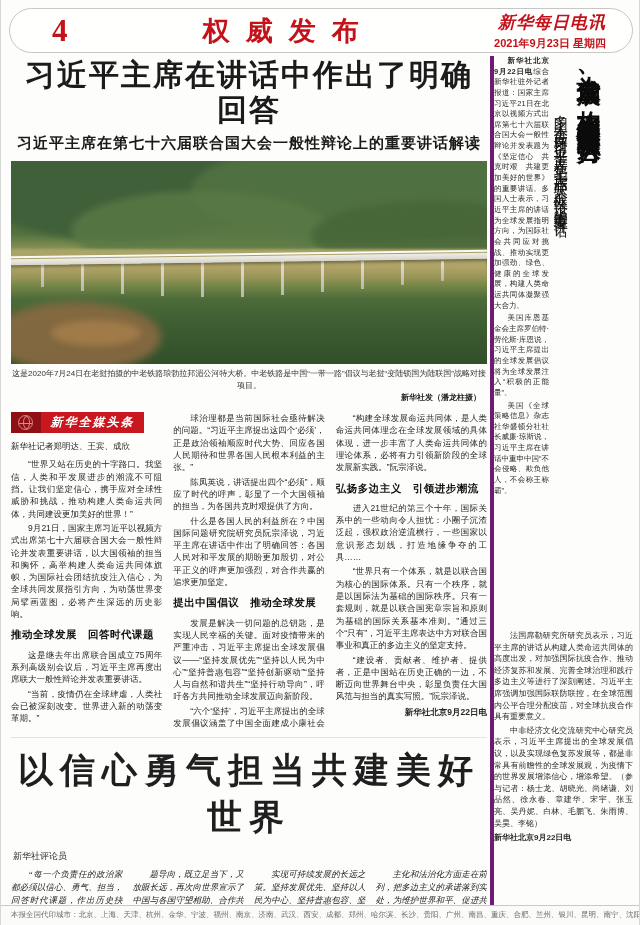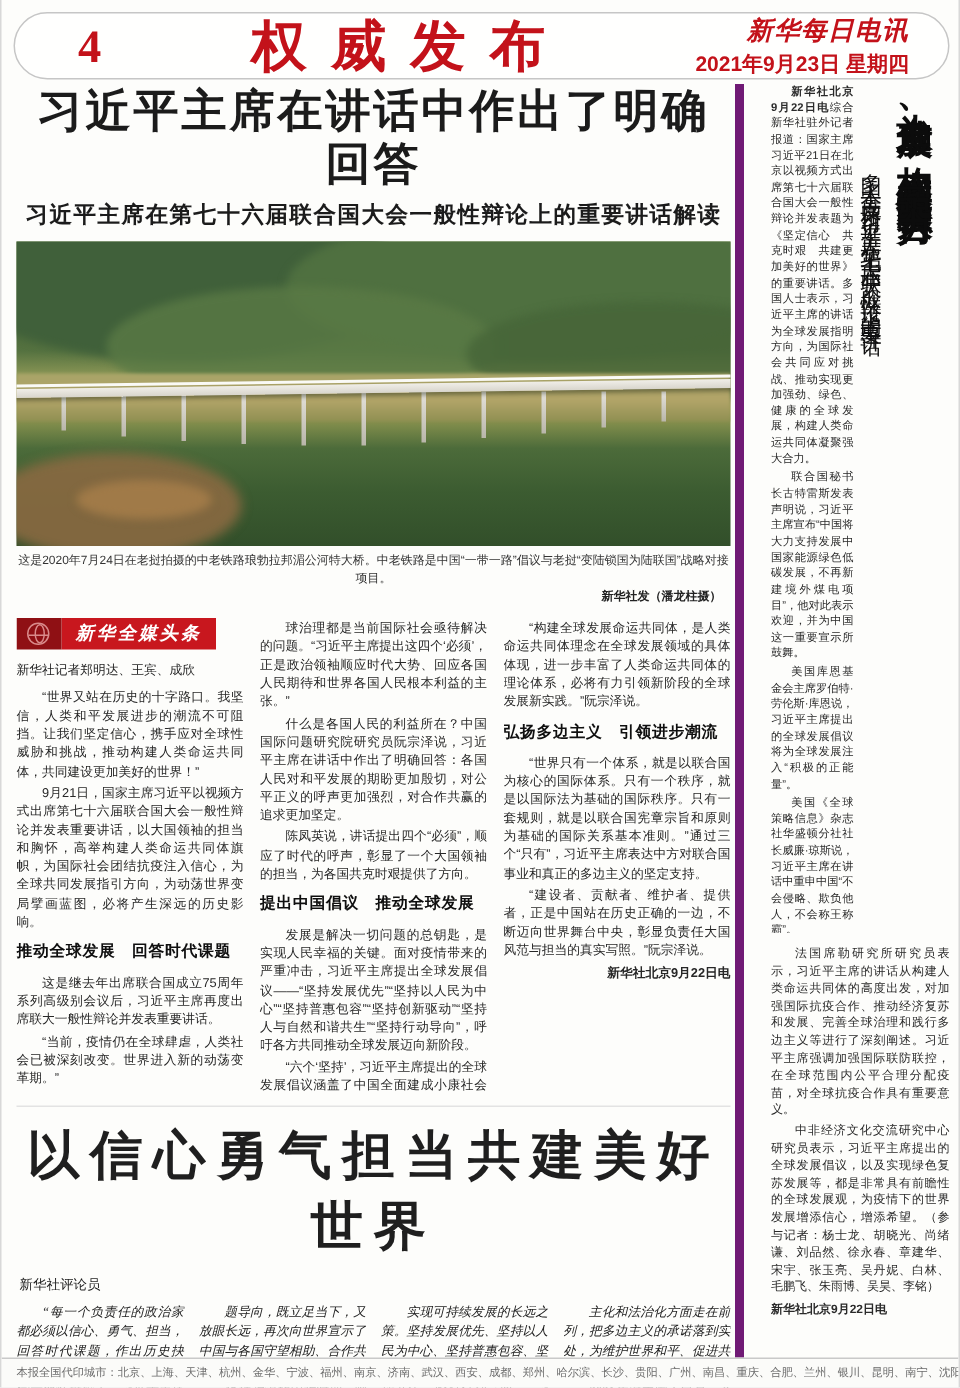--- a/index.html
+++ b/index.html
@@ -11,24 +11,24 @@
     color:#2a2a2a;
     border-left:1px solid #d8d8d8; border-right:1px solid #d8d8d8;
   }
   
   .header {
     position:absolute; left:8px; top:8px; width:624px; height:45px;
     border:1px solid #c6c6c6; border-radius:24px;
     display:flex; align-items:center; background:#fffffe;
   }
   .page-num { margin-left:42px; font-family:"Liberation Serif",serif; font-weight:bold; font-size:31px; color:#c3121a; }
-  .section-title { flex:1; text-align:center; font-weight:bold; font-size:37px; color:#c3121a; letter-spacing:16px; text-indent:16px; }
+  .section-title { flex:1; text-align:center; font-weight:bold; font-size:27px; color:#c3121a; letter-spacing:16px; text-indent:16px; }
   .masthead { margin-right:26px; text-align:right; }
   .masthead-logo { color:#c3121a; font-family:"Liberation Serif",serif; font-style:italic; font-weight:bold; font-size:17px; letter-spacing:1px; }
-  .masthead-date { color:#c3121a; font-size:14px; margin-top:2px; font-weight:bold; }
+  .masthead-date { color:#c3121a; font-size:11px; margin-top:2px; font-weight:bold; }
   
   .left-region { position:absolute; left:10px; top:58px; width:476px; }
   .headline { font-size:30px; font-weight:bold; color:#1b1b1b; text-align:center; letter-spacing:2px; line-height:1.15; }
   .subheadline { font-size:15px; font-weight:bold; color:#1b1b1b; text-align:center; margin-top:7px; letter-spacing:1px; }
   
   .photo { position:relative; margin-top:8px; height:203px; overflow:hidden; background:
       linear-gradient(180deg,#7c9256 0%,#5e7d44 12%,#49683a 26%,#557240 36%,#8a9655 44%,#a3a060 49%,#97984f 55%,#7f8c4b 60%,#4c6b3a 68%,#3c5c31 82%,#324f2a 100%); }
   .ridge { position:absolute; border-radius:50%; filter:blur(3px); }
   .r1 { left:-40px; top:-30px; width:300px; height:110px; background:#40603a; }
   .r2 { left:180px; top:-20px; width:340px; height:100px; background:#4f7040; }
@@ -57,21 +57,21 @@
   .blk.byline { text-indent:0; margin:2px 0 6px; color:#1e1e1e; }
   .blk.subhead { font-weight:bold; font-size:10.5px; color:#0f0f0f; text-indent:0; margin:7px 0 6px; letter-spacing:.5px; }
   .blk.ending { font-weight:bold; text-align:right; text-indent:0; margin-top:3px; }
   
   .bottom-article { margin-top:7px; border-top:1px solid #e3e3e3; padding-top:9px; }
   .bottom-headline { font-family:"Liberation Serif","DejaVu Serif",serif; font-weight:bold; font-size:35px; color:#1f1f1f; text-align:center; letter-spacing:7px; }
   .bottom-byline { font-size:9px; color:#1f1f1f; margin:9px 0 5px 2px; }
   .bottom-columns { display:flex; gap:10px; height:146px; overflow:hidden; }
   .bcol { flex:1; font-family:"Liberation Serif","DejaVu Serif",serif; font-style:italic; font-size:8.5px; line-height:1.5; text-align:justify; color:#222; overflow:hidden; }
   
-  .right-region { position:absolute; left:489px; top:56px; width:143px; border-left:6px solid #701a75; padding-left:18px; }
+  .right-region { position:absolute; left:489px; top:56px; width:143px; border-left:4px solid #701a75; padding-left:0; }
   .right-top { display:flex; height:566px; overflow:hidden; }
   .kicker-col { width:55px; font-size:7.5px; line-height:1.42; text-align:justify; color:#2a2a2a; overflow:hidden; }
   .kicker-col .blk.p { text-indent:1.8em; margin-bottom:2px; }
   .v-subtitle { writing-mode:vertical-rl; font-size:14px; color:#101010; letter-spacing:3.5px; margin:48px 1px 0 3px; line-height:1.3; }
   .v-title { writing-mode:vertical-rl; font-family:"Liberation Serif","DejaVu Serif",serif; font-weight:bold; font-size:24px; color:#0c0c0c; letter-spacing:2px; line-height:1.15; margin-left:3px; }
   .right-lower { margin-top:8px; height:276px; overflow:hidden; font-size:8px; line-height:1.45; text-align:justify; color:#2a2a2a; }
   .right-lower .blk.ending { text-align:left; }
   
   .footer { position:absolute; left:0; right:0; bottom:0; height:20px; border-top:1px solid #c9c9c9; padding:4px 10px 0; font-size:7.5px; color:#6b6b6b; white-space:nowrap; overflow:hidden; background:#fbfbf9; }
 </style>
@@ -131,31 +131,32 @@
             <div class="blk p">“世界又站在历史的十字路口。我坚信，人类和平发展进步的潮流不可阻挡。让我们坚定信心，携手应对全球性威胁和挑战，推动构建人类命运共同体，共同建设更加美好的世界！”</div>
             <div class="blk p">9月21日，国家主席习近平以视频方式出席第七十六届联合国大会一般性辩论并发表重要讲话，以大国领袖的担当和胸怀，高举构建人类命运共同体旗帜，为国际社会团结抗疫注入信心，为全球共同发展指引方向，为动荡世界变局擘画蓝图，必将产生深远的历史影响。</div>
             <div class="blk subhead">推动全球发展　回答时代课题</div>
             <div class="blk p">这是继去年出席联合国成立75周年系列高级别会议后，习近平主席再度出席联大一般性辩论并发表重要讲话。</div>
             <div class="blk p">“当前，疫情仍在全球肆虐，人类社会已被深刻改变。世界进入新的动荡变革期。”</div>
           </div>
       </div>
       <div class="mcol">
         <div>
             <div class="blk p">球治理都是当前国际社会亟待解决的问题。“习近平主席提出这四个‘必须’，正是政治领袖顺应时代大势、回应各国人民期待和世界各国人民根本利益的主张。”</div>
+            <div class="blk p">陈凤英说，讲话提出四个“必须”，顺应了时代的呼声，彰显了一个大国领袖的担当，为各国共克时艰提供了方向。</div>
             <div class="blk p">什么是各国人民的利益所在？中国国际问题研究院研究员阮宗泽说，习近平主席在讲话中作出了明确回答：各国人民对和平发展的期盼更加殷切，对公平正义的呼声更加强烈，对合作共赢的追求更加坚定。</div>
-            <div class="blk p">陈凤英说，讲话提出四个“必须”，顺应了时代的呼声，彰显了一个大国领袖的担当，为各国共克时艰提供了方向。</div>
             <div class="blk subhead">提出中国倡议　推动全球发展</div>
             <div class="blk p">发展是解决一切问题的总钥匙，是实现人民幸福的关键。面对疫情带来的严重冲击，习近平主席提出全球发展倡议——“坚持发展优先”“坚持以人民为中心”“坚持普惠包容”“坚持创新驱动”“坚持人与自然和谐共生”“坚持行动导向”，呼吁各方共同推动全球发展迈向新阶段。</div>
             <div class="blk p">“六个‘坚持’，习近平主席提出的全球发展倡议涵盖了中国全面建成小康社会的经验，呼应了各国人民追求美好生活的共同愿望。”</div>
           </div>
       </div>
       <div class="mcol">
         <div>
             <div class="blk p">“构建全球发展命运共同体，是人类命运共同体理念在全球发展领域的具体体现，进一步丰富了人类命运共同体的理论体系，必将有力引领新阶段的全球发展新实践。”阮宗泽说。</div>
             <div class="blk subhead">弘扬多边主义　引领进步潮流</div>
+            <div class="blk p">进入21世纪的第三个十年，国际关系中的一些动向令人担忧：小圈子沉渣泛起，强权政治逆流横行，一些国家以意识形态划线，打造地缘争夺的工具……</div>
             <div class="blk p">“世界只有一个体系，就是以联合国为核心的国际体系。只有一个秩序，就是以国际法为基础的国际秩序。只有一套规则，就是以联合国宪章宗旨和原则为基础的国际关系基本准则。”通过三个“只有”，习近平主席表达中方对联合国事业和真正的多边主义的坚定支持。</div>
             <div class="blk p">“建设者、贡献者、维护者、提供者，正是中国站在历史正确的一边，不断迈向世界舞台中央，彰显负责任大国风范与担当的真实写照。”阮宗泽说。</div>
             <div class="blk ending">新华社北京9月22日电</div>
           </div>
       </div>
     </div>
 
     <div class="bottom-article">
       <div class="bottom-headline">以信心勇气担当共建美好世界</div>
       <div class="bottom-byline">新华社评论员</div>
@@ -175,21 +176,20 @@
             <div class="blk p">2021年对中国人民是一个特殊年份。今年是中国共产党百年华诞，也是中华人民共和国恢复联合国合法席位50周年。站在新的历史起点，中国将同各国一道，推动真正的多边主义潮流，在推动国际关系民主化的进程中阔步前行。</div>
           </div>
       </div>
     </div>
   </div>
 
   <div class="right-region">
     <div class="right-top">
       <div class="kicker-col">
           <div class="blk p"><b>新华社北京9月22日电</b>综合新华社驻外记者报道：国家主席习近平21日在北京以视频方式出席第七十六届联合国大会一般性辩论并发表题为《坚定信心　共克时艰　共建更加美好的世界》的重要讲话。多国人士表示，习近平主席的讲话为全球发展指明方向，为国际社会共同应对挑战、推动实现更加强劲、绿色、健康的全球发展，构建人类命运共同体凝聚强大合力。</div>
-          <div class="blk p">联合国秘书长古特雷斯发表声明说，习近平主席宣布“中国将大力支持发展中国家能源绿色低碳发展，不再新建境外煤电项目”，他对此表示欢迎，并为中国这一重要宣示所鼓舞。</div>
           <div class="blk p">美国库恩基金会主席罗伯特·劳伦斯·库恩说，习近平主席提出的全球发展倡议将为全球发展注入“积极的正能量”。</div>
           <div class="blk p">美国《全球策略信息》杂志社华盛顿分社社长威廉·琼斯说，习近平主席在讲话中重申中国“不会侵略、欺负他人，不会称王称霸”。</div>
         </div>
       <div class="v-subtitle">多国人士高度评价习近平主席在第七十六届联大一般性辩论上的重要讲话</div>
       <div class="v-title">为全球发展、构建人类命运共同体凝聚强大合力</div>
     </div>
     <div class="right-lower">
         <div class="blk p">法国席勒研究所研究员表示，习近平主席的讲话从构建人类命运共同体的高度出发，对加强国际抗疫合作、推动经济复苏和发展、完善全球治理和践行多边主义等进行了深刻阐述。习近平主席强调加强国际联防联控，在全球范围内公平合理分配疫苗，对全球抗疫合作具有重要意义。</div>
         <div class="blk p">中非经济文化交流研究中心研究员表示，习近平主席提出的全球发展倡议，以及实现绿色复苏发展等，都是非常具有前瞻性的全球发展观，为疫情下的世界发展增添信心，增添希望。（参与记者：杨士龙、胡晓光、尚绪谦、刘品然、徐永春、章建华、宋宇、张玉亮、吴丹妮、白林、毛鹏飞、朱雨博、吴昊、李铭）</div>
         <div class="blk ending">新华社北京9月22日电</div>

